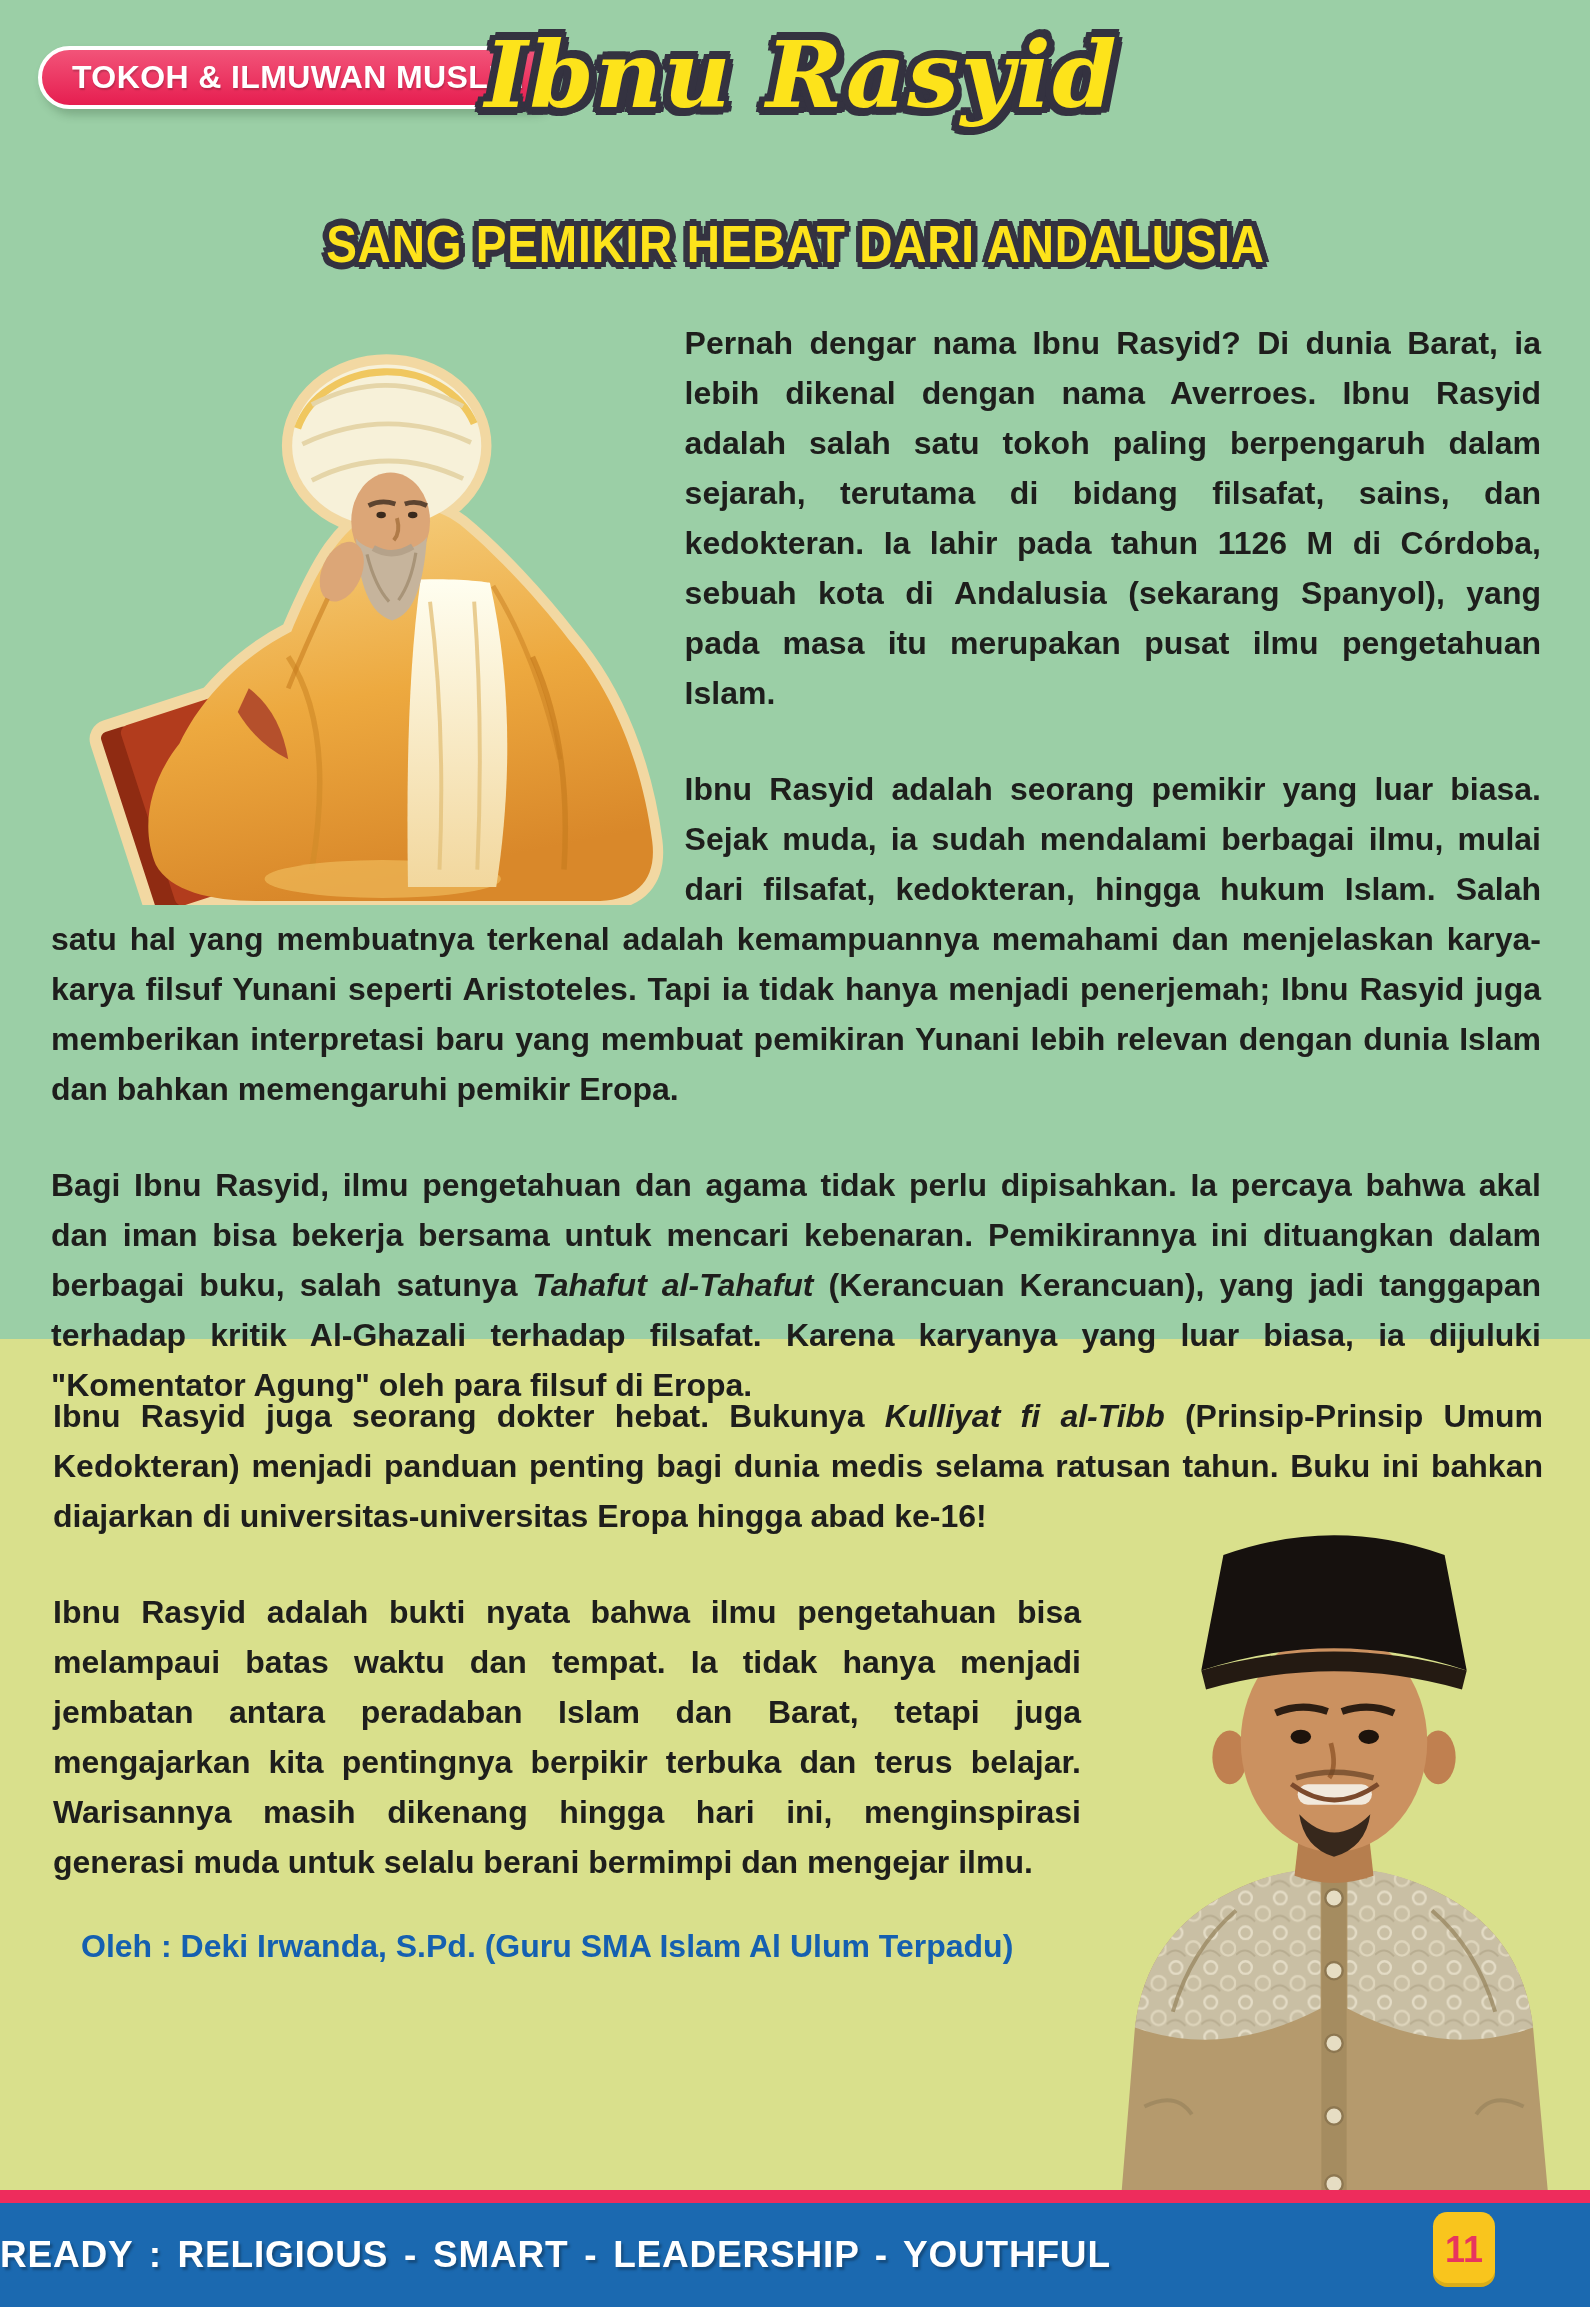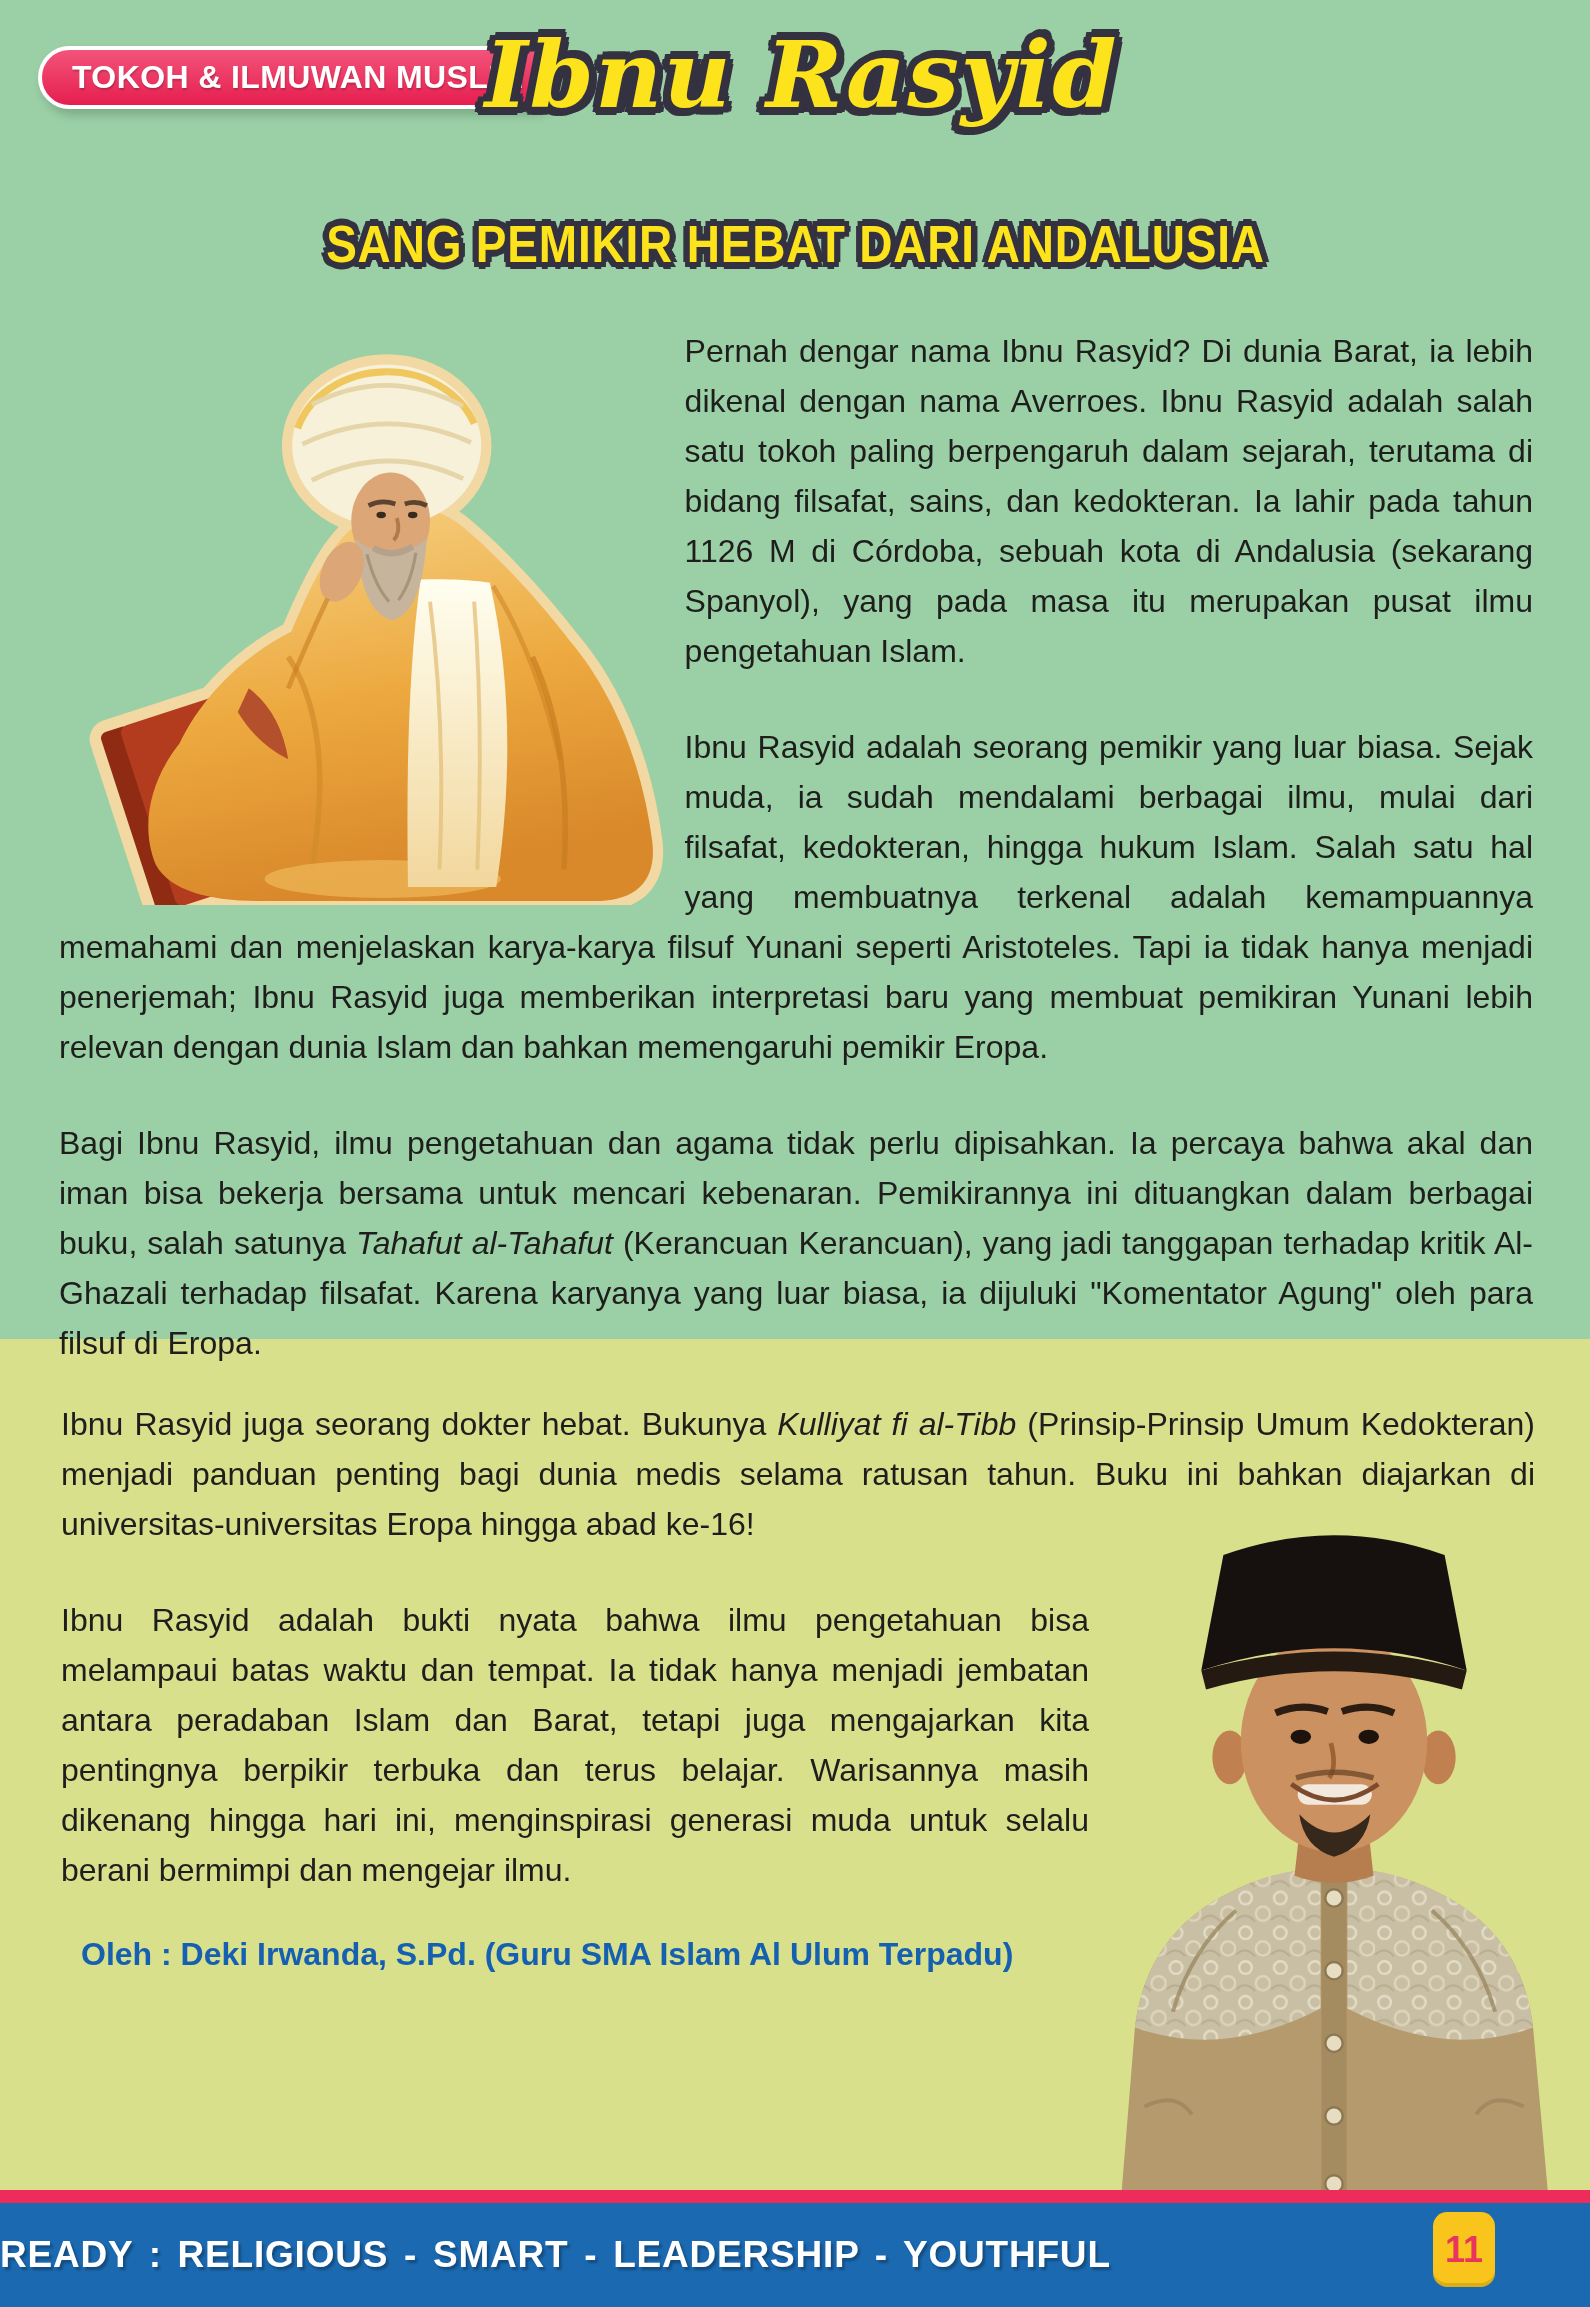--- a/index.html
+++ b/index.html
@@ -31,21 +31,21 @@
                   -5.5px -5.5px 0 #343240,5.5px -5.5px 0 #343240,-5.5px 5.5px 0 #343240,5.5px 5.5px 0 #343240,
                   -8px 4.7px 0 #343240,8px 4.7px 0 #343240,-4.7px 8px 0 #343240,4.7px -8px 0 #343240;}
   .page-subtitle{position:absolute;left:0;top:217px;width:1591px;text-align:center;z-index:2;}
   .page-subtitle span{display:inline-block;transform:scaleY(1.12);font-size:46px;font-weight:bold;
       letter-spacing:0.8px;color:#fde31b;
       text-shadow:-6.3px 0 0 #343240,6.3px 0 0 #343240,0 -6.3px 0 #343240,0 6.3px 0 #343240,
                   -4.7px -4.7px 0 #343240,4.7px -4.7px 0 #343240,-4.7px 4.7px 0 #343240,4.7px 4.7px 0 #343240;}
   
   .content-top{position:absolute;left:51px;top:318px;width:1490px;z-index:1;}
   .illu-float{float:left;width:632px;height:587px;margin-right:1.6px;}
-  .article p{margin:8px;font-size:32px;line-height:50px;color:#1e1e1c;text-align:justify;}
+  .article p{margin:0;font-size:32px;line-height:50px;color:#1e1e1c;text-align:justify;font-weight:bold;}
   .mt{margin-top:46px !important;}
   .content-lower{position:absolute;left:53px;top:1391px;width:1490px;z-index:1;}
   .narrow{width:1028px;}
   .author-credit{margin-top:41px;margin-left:28px;font-size:32px;font-weight:bold;color:#1560b0;}
   
   .scholar-wrap{width:632px;height:587px;}
   .author-photo{position:absolute;left:1097px;top:1506px;width:474px;height:697px;z-index:2;}
 </style>
 </head>
 <body>

